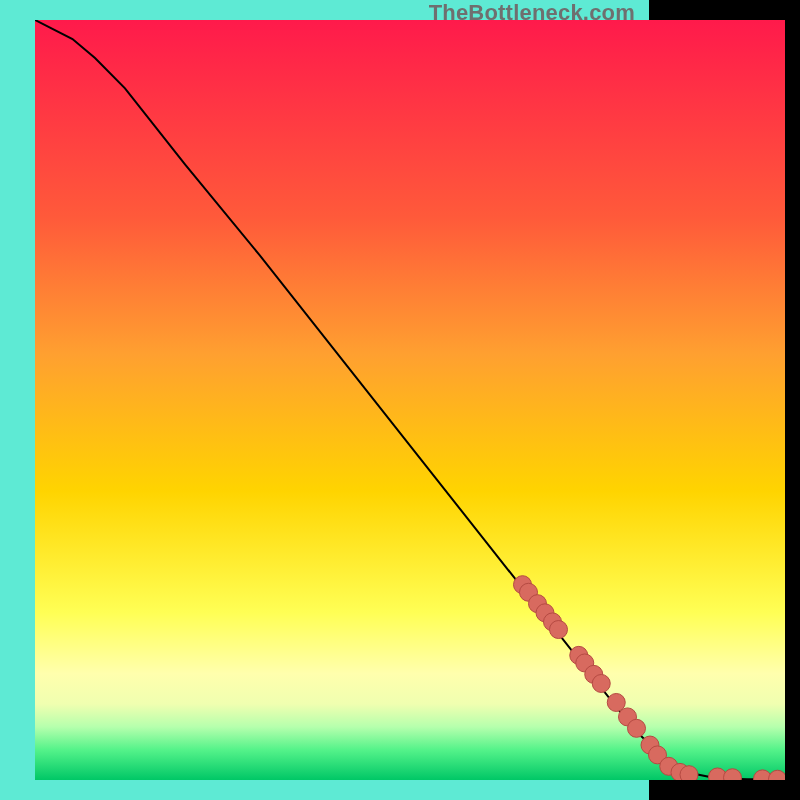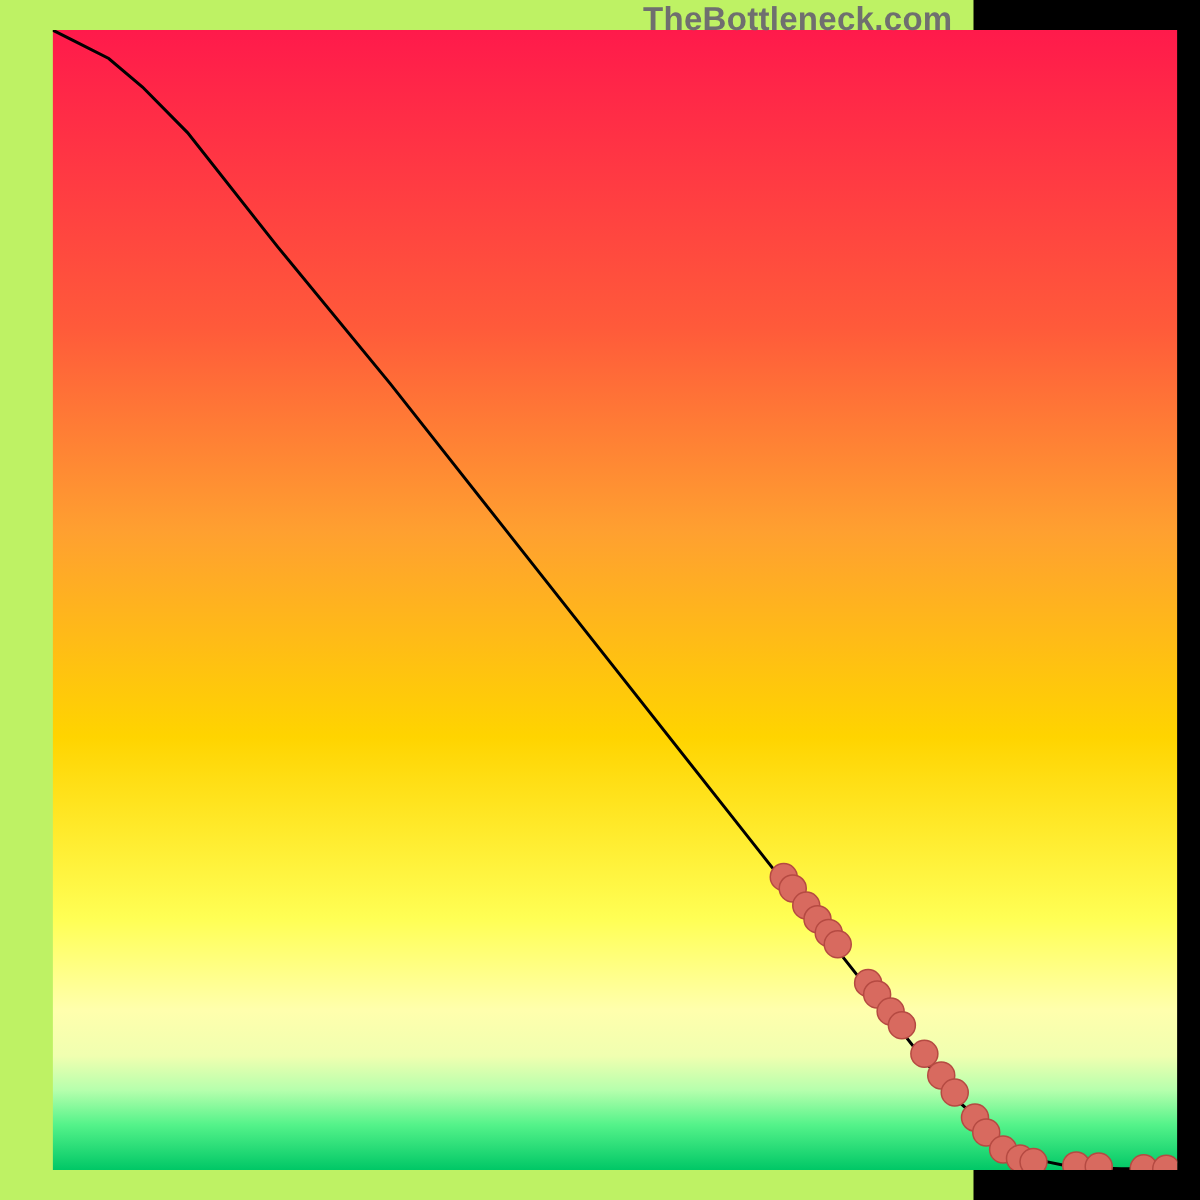--- a/index.html
+++ b/index.html
@@ -9,21 +9,21 @@
     height: 800px;
     background: #000;
     overflow: hidden;
   }
   .frame {
     position: absolute;
     left: 0;
     top: 0;
     width: 649px;
     height: 800px;
-    background: #bef264;
+    background: #5eead4;
   }
   .plot-area {
     position: absolute;
     left: 35px;
     top: 20px;
     width: 750px;
     height: 760px;
     overflow: hidden;
   }
   .watermark {

